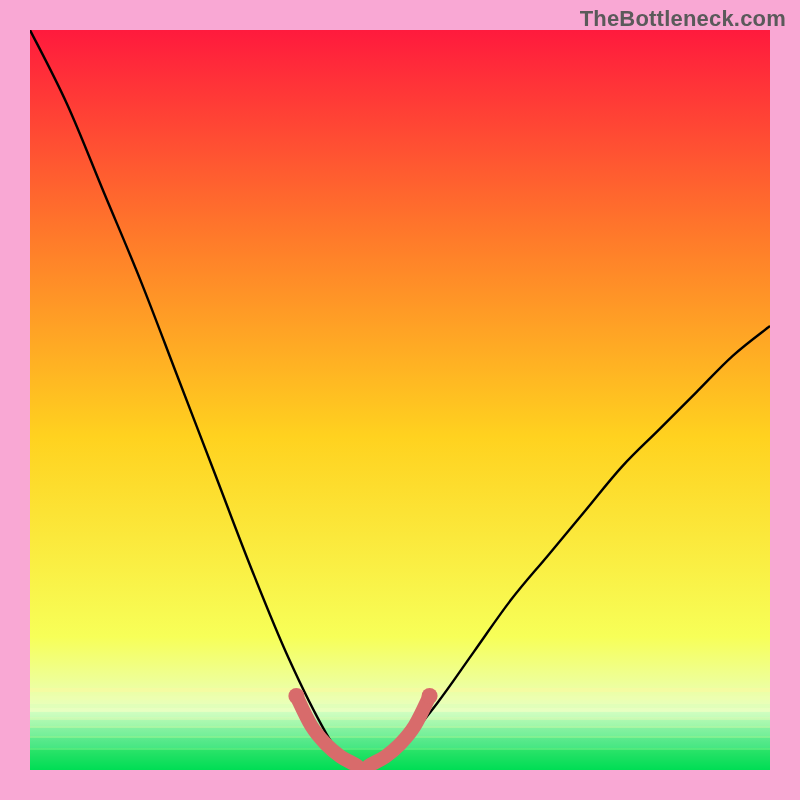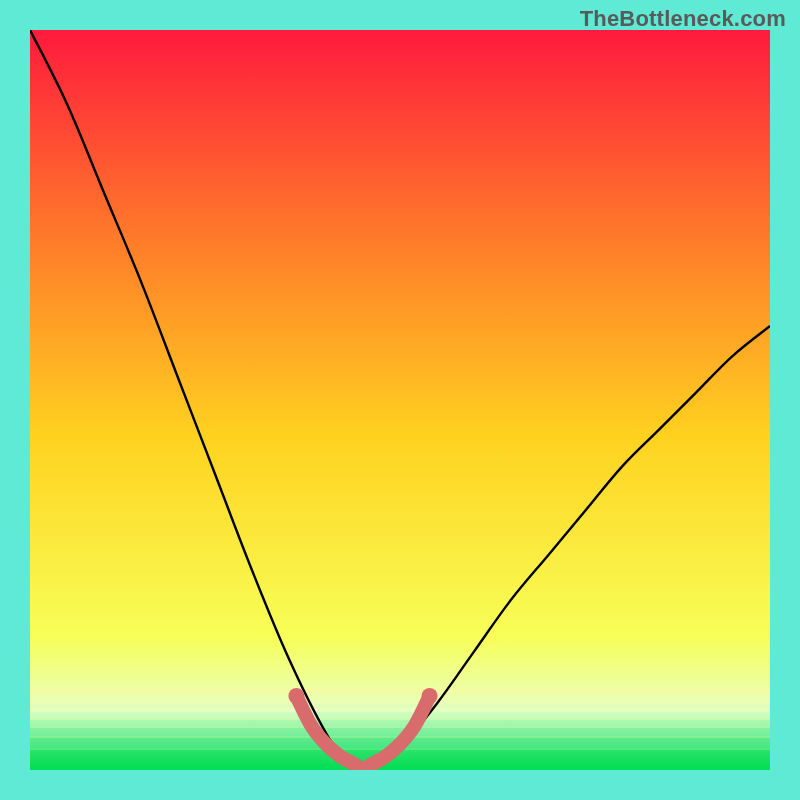--- a/index.html
+++ b/index.html
@@ -8,21 +8,21 @@
     width: 800px;
     height: 800px;
     background: #000;
     overflow: hidden;
     font-family: Arial, Helvetica, sans-serif;
   }
   .frame {
     position: relative;
     width: 800px;
     height: 800px;
-    background: #5eead4;
+    background: #f9a8d4;
   }
   .watermark {
     position: absolute;
     top: 6px;
     right: 14px;
     color: #5a5a5a;
     font-size: 22px;
     font-weight: 600;
     letter-spacing: 0.2px;
     z-index: 10;

